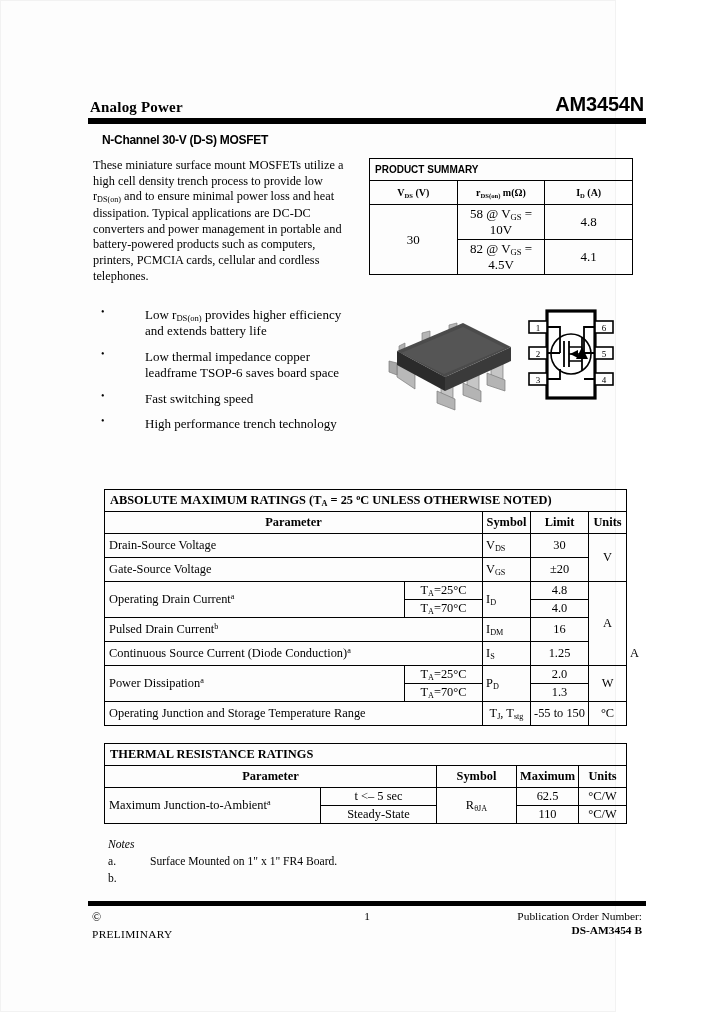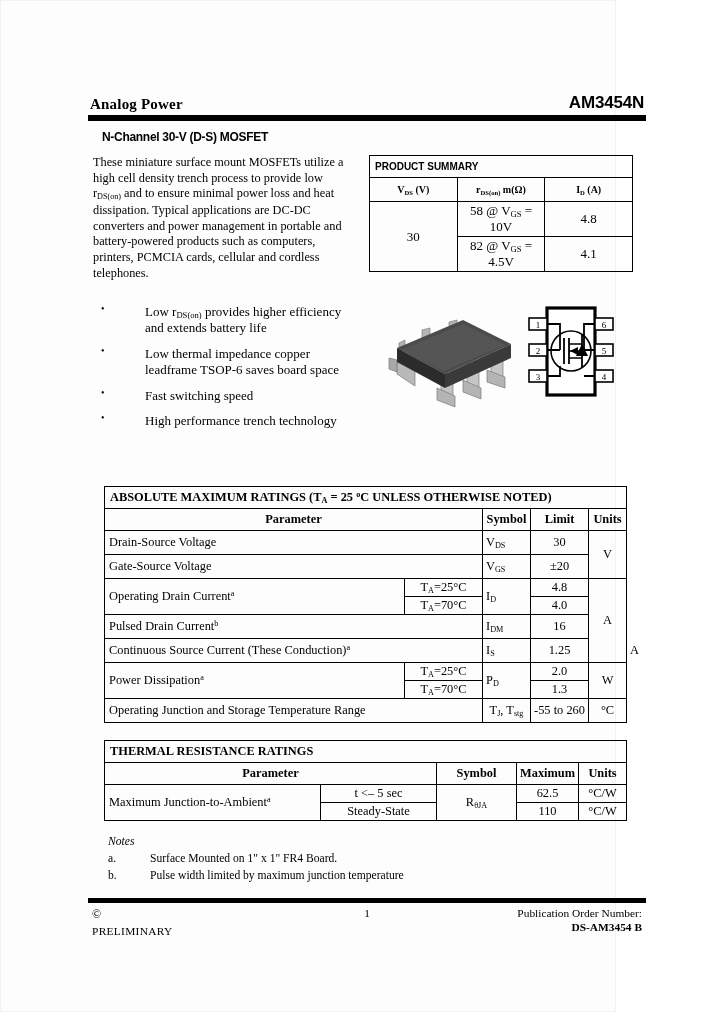--- a/index.html
+++ b/index.html
@@ -36,21 +36,21 @@
     display: flex;
     justify-content: space-between;
     align-items: flex-end;
     font-family: "Liberation Serif", serif;
     font-weight: bold;
     padding: 0 2px 1px 2px;
   }
   .hdr-company { font-size: 15px; letter-spacing: 0.2px; }
   .hdr-part {
     font-family: "Liberation Sans", sans-serif;
-    font-size: 17px;
+    font-size: 20px;
     font-weight: bold;
     letter-spacing: -0.2px;
   }
   .rule-thick {
     height: 6px;
     background: #000;
     margin-top: 1px;
   }
   .doc-title {
     font-family: "Liberation Sans", sans-serif;
@@ -364,42 +364,42 @@
           <td class="ctr">4.0</td>
         </tr>
 
         <tr>
           <td class="param" colspan="2"><span>Pulsed Drain Current</span><sup>b</sup></td>
           <td><span>I</span><sub>DM</sub></td>
           <td class="ctr">16</td>
         </tr>
 
         <tr>
-          <td class="param" colspan="2"><span>Continuous Source Current (These Conduction)</span><sup>a</sup></td>
+          <td class="param" colspan="2"><span>Continuous Source Current (Diode Conduction)</span><sup>a</sup></td>
           <td><span>I</span><sub>S</sub></td>
           <td class="ctr">1.25</td>
           <td class="ctr">A</td>
         </tr>
 
         <tr>
           <td class="param" rowspan="2"><span>Power Dissipation</span><sup>a</sup></td>
           <td class="ctr"><span>T</span><sub>A</sub><span>=25°C</span></td>
           <td rowspan="2"><span>P</span><sub>D</sub></td>
           <td class="ctr">2.0</td>
           <td class="ctr" rowspan="2">W</td>
         </tr>
         <tr>
           <td class="ctr"><span>T</span><sub>A</sub><span>=70°C</span></td>
           <td class="ctr">1.3</td>
         </tr>
 
         <tr>
           <td class="param" colspan="2">Operating Junction and Storage Temperature Range</td>
           <td class="ctr"><span>T</span><sub>J</sub><span>, T</span><sub>stg</sub></td>
-          <td class="ctr">-55 to 260</td>
+          <td class="ctr">-55 to 150</td>
           <td class="ctr">°C</td>
         </tr>
       </tbody>
         </table>
     </div>
 
     <div class="thermal-wrap">
       <table class="spec">
         <colgroup>
           <col style="width:216px">
@@ -435,21 +435,20 @@
     </div>
 
     <div class="notes">
       <div class="notes-title">Notes</div>
       <div class="note-row">
         <div class="note-key">a.</div>
         <div>Surface Mounted on 1" x 1" FR4 Board.</div>
       </div>
       <div class="note-row">
         <div class="note-key">b.</div>
-        <div>Pulse width limited by maximum junction temperature</div>
       </div>
     </div>
 
     <div class="footer-wrap">
       <div class="rule-foot"></div>
       <div class="footer">
         <div class="f-left">
           <div class="f-copy">©</div>
           <div class="f-prelim">PRELIMINARY</div>
         </div>

